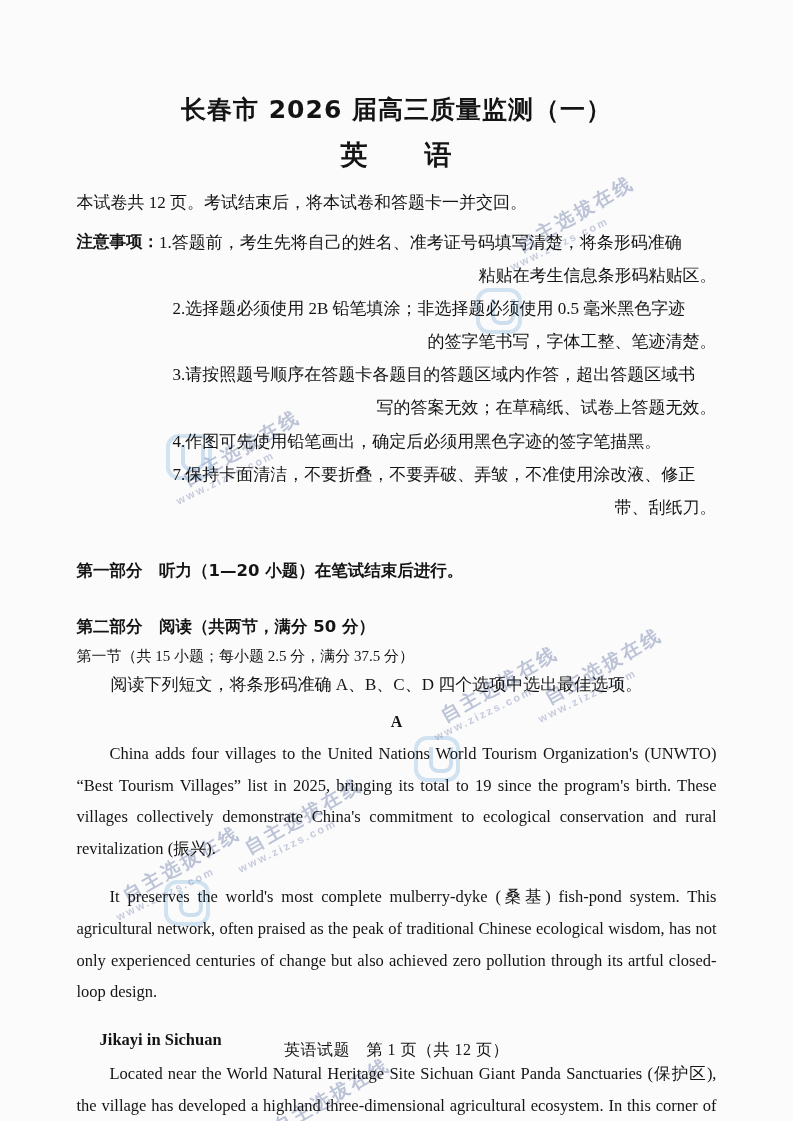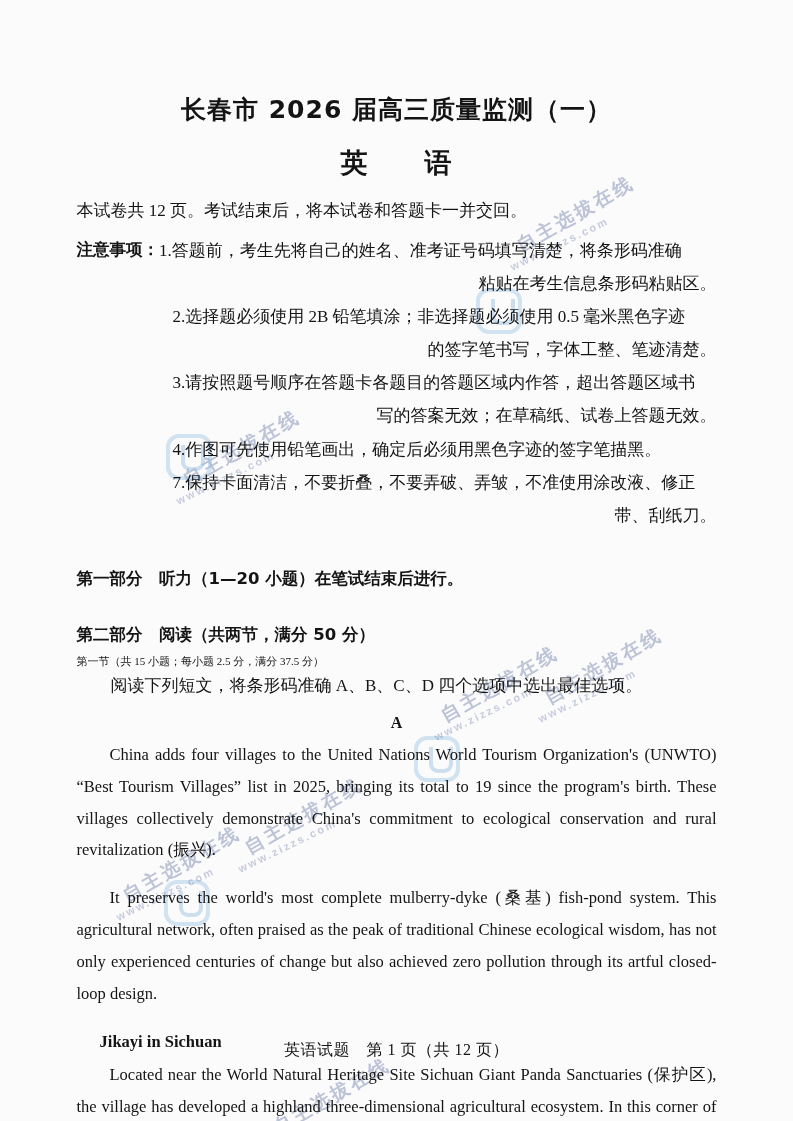--- a/index.html
+++ b/index.html
@@ -81,21 +81,21 @@
     margin: 0;
     padding-top: 96px;
     line-height: 1.15;
   }
   .title-sub {
     text-align: center;
     font-family: Liberation Serif, serif;
     font-weight: 700;
     font-size: 27px;
     letter-spacing: 1px;
-    margin: 8px;
+    margin: 0;
     padding-top: 14px;
     line-height: 1.2;
   }
 
   .block {
     margin: 0 auto;
     width: 640px;
   }
 
   .line-plain {
@@ -136,21 +136,21 @@
 
   .part-head {
     font-family: "DejaVu Sans", sans-serif;
     font-weight: 700;
     font-size: 16.5px;
     margin-top: 34px;
     line-height: 1.6;
   }
   .part-head.tight { margin-top: 30px; }
   .sub-head {
-    font-size: 11px;
+    font-size: 15px;
     line-height: 1.7;
     margin-top: 3px;
   }
   .instruction {
     font-size: 17px;
     line-height: 1.7;
     margin-top: 2px;
     text-indent: 2em;
   }
 

